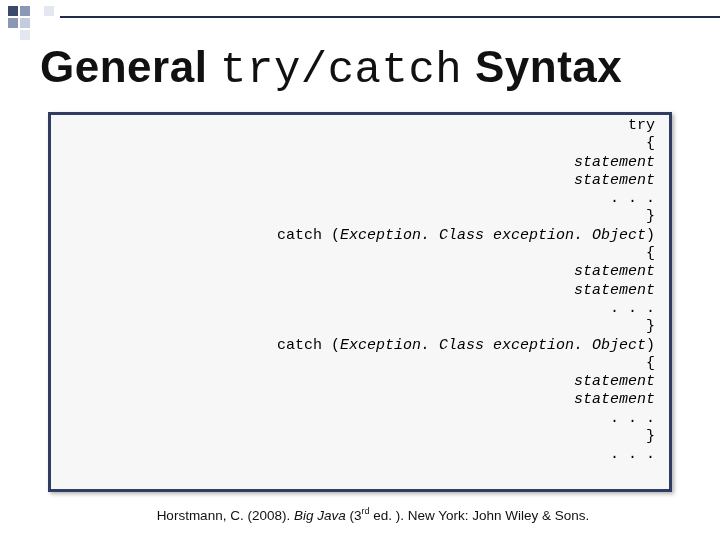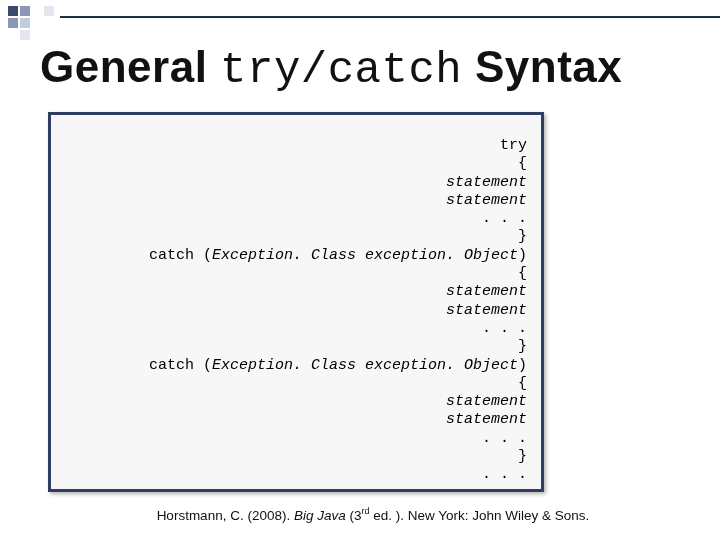--- a/index.html
+++ b/index.html
@@ -43,26 +43,26 @@
     letter-spacing: 0.5px;
   }
   .title .mono {
     font-family: "Courier New", Courier, monospace;
     font-weight: normal;
   }
   .code-box {
     position: absolute;
     top: 112px;
     left: 48px;
-    width: 496px;
+    width: 624px;
     height: 380px;
     background: #f7f7f7;
     border: 3px solid #2e3d61;
     box-shadow: 2px 2px 4px rgba(0,0,0,0.3);
-    padding: 22px 14px 8px 14px;
+    padding: 2px 14px 8px 14px;
     font-family: "Courier New", Courier, monospace;
     font-size: 15px;
     line-height: 1.22;
     color: #000;
     white-space: pre;
     overflow: hidden;
   }
   .code-box .i { font-style: italic; }
   .citation {
     position: absolute;

